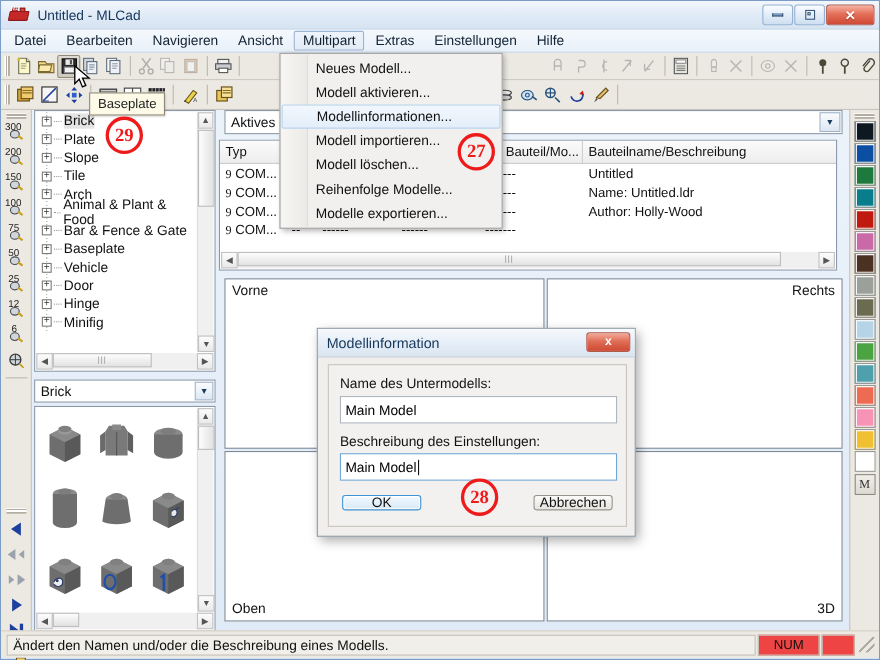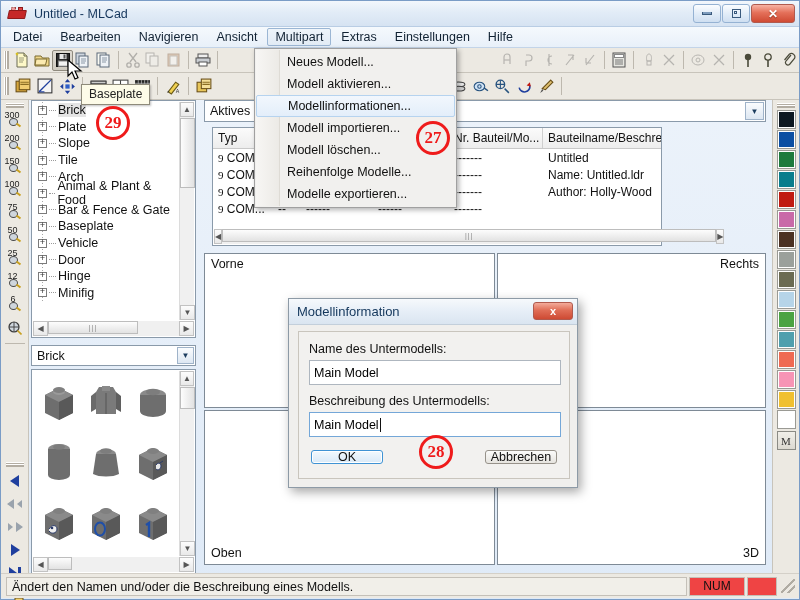--- a/index.html
+++ b/index.html
@@ -195,21 +195,21 @@
     width:19px; height:19px; margin:1px auto 0;
     border:1px solid #9a9a94; box-shadow:inset 0 0 0 1px #fff;
   }
   .mbtn { width:19px;height:19px;margin:2px auto 0; border:1px solid #8b8b85;
     background:linear-gradient(180deg,#f1efe9,#dcd9d1); display:flex;align-items:center;justify-content:center;
     font-size:11px; color:#333; font-family:"Liberation Serif", serif;}
 
   
   .model-combo { left:203px; top:99px; width:562px; height:22px; }
   .grid-wrap {
-    position:absolute; left:211px; top:126px; width:450px; height:119px;
+    position:absolute; left:198px; top:126px; width:562px; height:119px;
     background:#fff; border:1px solid #8a9aaa;
   }
   .grid-head {
     display:flex; height:21px; background:linear-gradient(180deg,#fbfbfb,#ededed);
     border-bottom:1px solid #c9c9c9; font-size:12px; color:#111;
   }
   .grid-head div { border-right:1px solid #cfcfcf; padding:3px 5px; overflow:hidden; white-space:nowrap;}
   .grid-body { font-size:12px; }
   .grid-row { display:flex; height:17px; align-items:center; }
   .grid-row div { padding:0 5px; overflow:hidden; white-space:nowrap; color:#111; }
@@ -1044,21 +1044,21 @@
       <span class="t">Modellinformation</span>
       <div class="dlg-x">
         <span>x</span>
       </div>
     </div>
     <div class="dlg-body">
       <div class="dlg-label" style="left:10px; top:10px;">Name des Untermodells:</div>
       <div class="dlg-input" style="left:10px; top:28px; width:252px;">
         <span>Main Model</span>
       </div>
-      <div class="dlg-label" style="left:10px; top:62px;">Beschreibung des Untermodells:</div>
+      <div class="dlg-label" style="left:10px; top:62px;">Beschreibung des Einstellungen:</div>
       <div class="dlg-input focused" style="left:10px; top:80px; width:252px;">
         <span>Main Model</span>
           <span class="caret"></span>
       </div>
       <div class="dlg-btn default" style="left:12px; top:118px;">OK</div>
       <div class="dlg-btn" style="right:12px; top:118px;">Abbrechen</div>
     </div>
   </div>
 
   <div class="statusbar">

